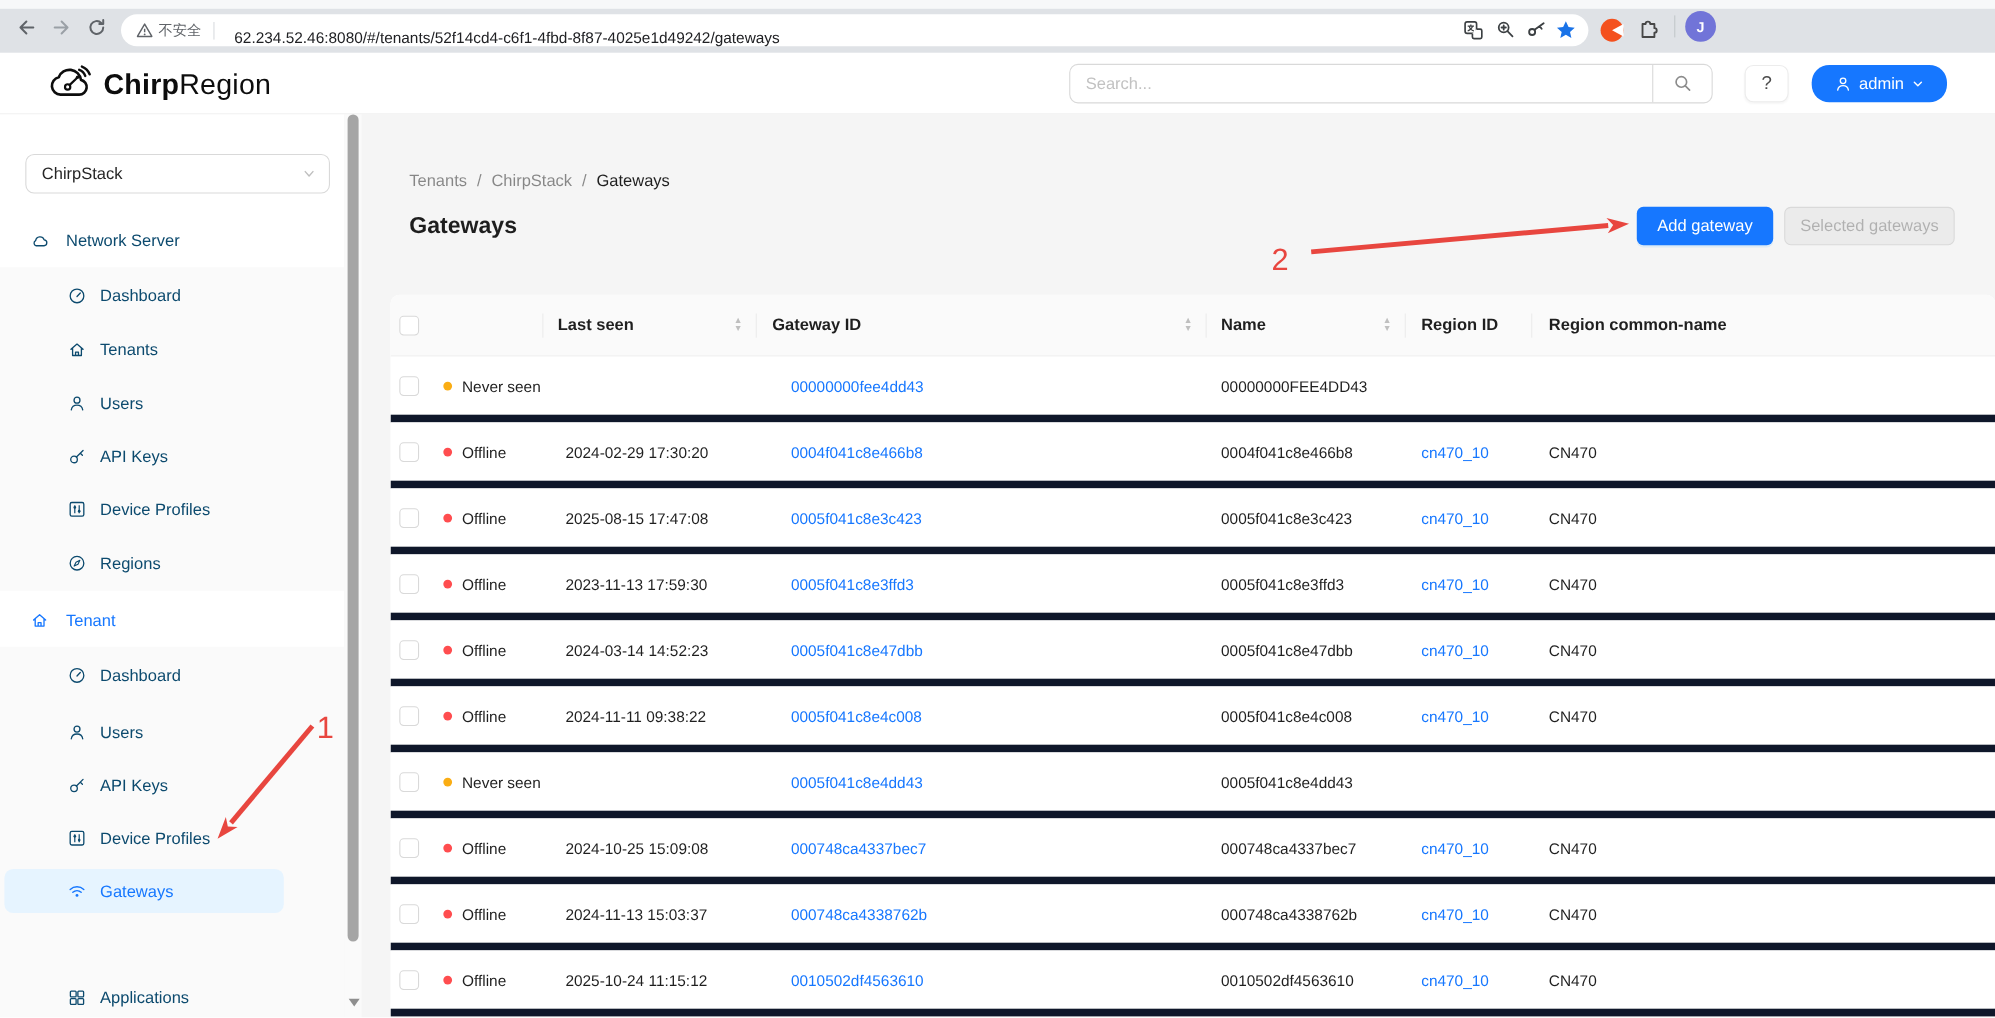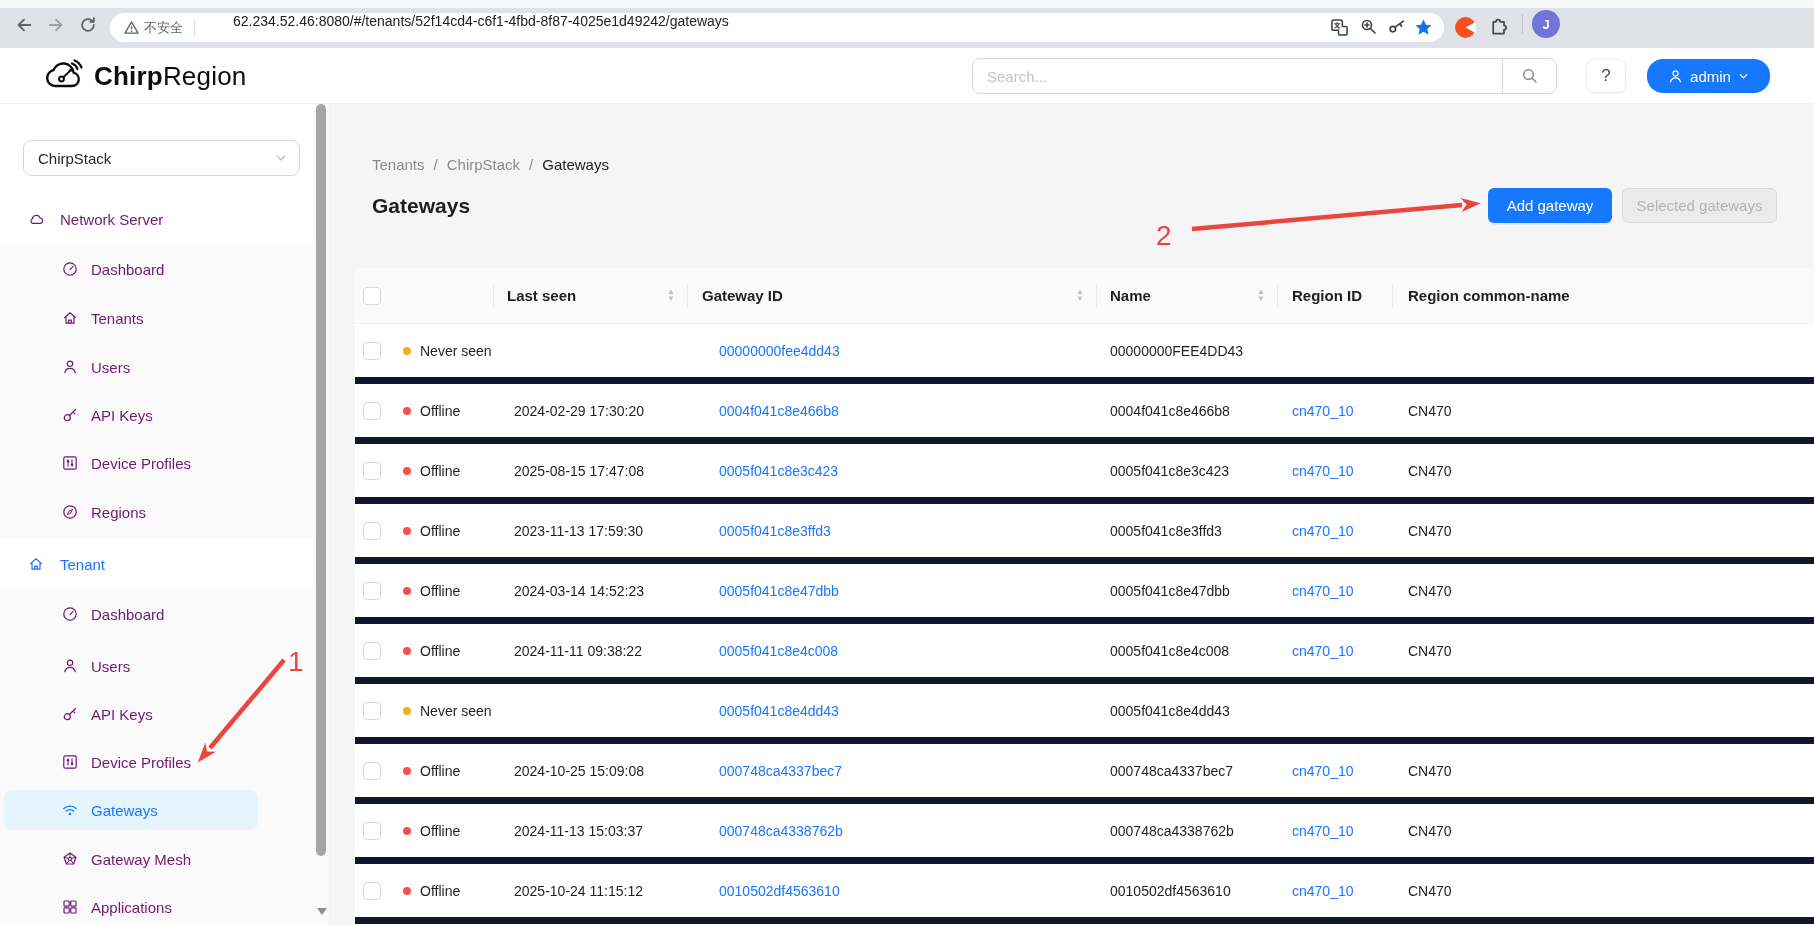--- a/index.html
+++ b/index.html
@@ -3,21 +3,21 @@
 <meta charset="utf-8">
 <style>
   * { margin:0; padding:0; box-sizing:border-box; }
   html,body { width:1814px; height:925px; font-family:"Liberation Sans", sans-serif; }
   #screen { position:relative; width:1814px; height:925px; background:#f5f5f5; overflow:hidden; }
 
   
   #browser-bar { position:absolute; left:0; top:0; width:1814px; height:48px; background:#dfe2e6; }
   #browser-bar .top-strip { position:absolute; left:0; top:0; width:100%; height:8px; background:#f7f8f9; }
   .nav-ico { position:absolute; top:15px; width:20px; height:20px; display:flex; align-items:center; justify-content:center; cursor:pointer; }
-  #address-bar { position:absolute; left:110px; top:13px; width:1334px; height:29px; background:#ffffff; border-radius:15px; display:flex; align-items:flex-start;gap:20px; }
+  #address-bar { position:absolute; left:110px; top:13px; width:1334px; height:29px; background:#ffffff; border-radius:15px; display:flex; align-items:flex-end; }
   #security-chip { display:flex; align-items:center; gap:5px; padding:0 10px 0 14px; height:100%; color:#5f6368; font-size:13px; cursor:pointer; }
   #security-chip .sep { width:1px; height:16px; background:#dadce0; margin-left:6px; }
   #url-text { font-size:14px; color:#202124; white-space:nowrap; padding-left:8px; flex:1; }
   .omni-ico { position:absolute; top:14px; width:26px; height:26px; display:flex; align-items:center; justify-content:center; cursor:pointer; }
   #browser-divider { position:absolute; left:1522px; top:14px; width:1px; height:20px; background:#c3c7cb; }
   #browser-avatar { position:absolute; left:1532px; top:10px; width:28px; height:28px; border-radius:50%; background:#7174d8; color:#fff; font-size:13px; font-weight:700; display:flex; align-items:center; justify-content:center; cursor:pointer; }
 
   
   #app-header { position:absolute; left:0; top:48px; width:1814px; height:56px; background:#ffffff; border-bottom:1px solid #f0f0f0; }
   #logo { position:absolute; left:44px; top:11px; display:flex; align-items:center; gap:8px; }
@@ -27,21 +27,21 @@
   #search-input { flex:1; border:none; outline:none; font-size:15px; padding:0 14px; color:#333; background:transparent; font-family:"Liberation Sans",sans-serif; }
   #search-input::placeholder { color:#c2c2c2; }
   #search-suffix { width:54px; height:100%; border-left:1px solid #d9d9d9; display:flex; align-items:center; justify-content:center; cursor:pointer; }
   #help-button { position:absolute; left:1586px; top:11px; width:40px; height:34px; background:#fff; border:1px solid #ececec; border-radius:8px; box-shadow:0 1px 2px rgba(0,0,0,0.04); font-size:17px; color:#4b4b4b; display:flex; align-items:center; justify-content:center; cursor:pointer; }
   #admin-button { position:absolute; left:1647px; top:11px; width:123px; height:34px; background:#1677ff; border-radius:16px; color:#fff; font-size:15px; display:flex; align-items:center; justify-content:center; gap:7px; cursor:pointer; }
 
   
   #sidebar { position:absolute; left:0; top:104px; width:313px; height:821px; background:#ffffff; }
   #org-select { position:absolute; left:23px; top:36px; width:277px; height:36px; border:1px solid #d9d9d9; border-radius:8px; background:#fff; display:flex; align-items:center; justify-content:space-between; padding:0 12px 0 14px; font-size:15px; color:#262626; cursor:pointer; }
   .sub-bg { position:absolute; left:0; width:313px; background:#fafafa; }
-  .mi { position:absolute; left:4px; width:254px; height:40px; border-radius:8px; display:flex; align-items:center; font-size:15px; color:#701a75; cursor:pointer; }
+  .mi { position:absolute; left:4px; width:254px; height:40px; border-radius:8px; display:flex; align-items:center; font-size:15px; color:#0c4a6e; cursor:pointer; }
   .mi .ic { width:16px; height:16px; display:flex; align-items:center; justify-content:center; position:absolute; left:24px; }
   .mi .lb { position:absolute; left:56px; white-space:nowrap; }
   .mi.sub .ic { left:58px; }
   .mi.sub .lb { left:87px; }
   .mi.blue { color:#1677ff; }
   .mi.active { background:#e6f4ff; color:#1677ff; }
 
   #sidebar-scrollbar { position:absolute; left:313px; top:104px; width:16px; height:821px; background:#fafafa; }
   #scroll-thumb { position:absolute; left:3px; top:0; width:10px; height:752px; background:#a5a5a5; border-radius:5px; cursor:pointer; }
   #scroll-down-arrow { position:absolute; left:3.5px; top:804px; width:0; height:0; border-left:5px solid transparent; border-right:5px solid transparent; border-top:7px solid #8f8f8f; cursor:pointer; }
@@ -317,30 +317,20 @@
       <span class="lb">Device Profiles</span>
     </div>
     <div class="mi sub active" style="top:686px">
       <span class="ic">
           <svg width="16" height="16" viewBox="0 0 16 16">
             <path d="M1.8 6.6 a9.2 9.2 0 0 1 12.4 0 M4.2 9.1 a5.8 5.8 0 0 1 7.6 0" stroke="currentColor" stroke-width="1.3" fill="none" stroke-linecap="round"></path>
             <circle cx="8" cy="12" r="1.3" fill="currentColor"></circle>
           </svg>
         </span>
       <span class="lb">Gateways</span>
-    </div>
-    <div class="mi sub" style="top:735px">
-      <span class="ic">
-          <svg width="16" height="16" viewBox="0 0 16 16">
-            <polygon points="8,1.9 13.9,6.2 11.6,13 4.4,13 2.1,6.2" stroke="currentColor" stroke-width="1.2" fill="none" stroke-linejoin="round"></polygon>
-            <circle cx="8" cy="8" r="1.6" stroke="currentColor" stroke-width="1.1" fill="none"></circle>
-            <path d="M8 6.4 V2 M9.5 7.4 L13.8 6.3 M9 9.4 L11.5 12.9 M7 9.4 L4.5 12.9 M6.5 7.4 L2.2 6.3" stroke="currentColor" stroke-width="1" fill="none"></path>
-          </svg>
-        </span>
-      <span class="lb">Gateway Mesh</span>
     </div>
     <div class="mi sub" style="top:783px">
       <span class="ic">
           <svg width="16" height="16" viewBox="0 0 16 16">
             <rect x="2" y="2" width="5.2" height="5.2" rx="0.8" stroke="currentColor" stroke-width="1.2" fill="none"></rect>
             <rect x="8.8" y="2" width="5.2" height="5.2" rx="0.8" stroke="currentColor" stroke-width="1.2" fill="none"></rect>
             <rect x="2" y="8.8" width="5.2" height="5.2" rx="0.8" stroke="currentColor" stroke-width="1.2" fill="none"></rect>
             <rect x="8.8" y="8.8" width="5.2" height="5.2" rx="0.8" stroke="currentColor" stroke-width="1.2" fill="none"></rect>
           </svg>
         </span>

